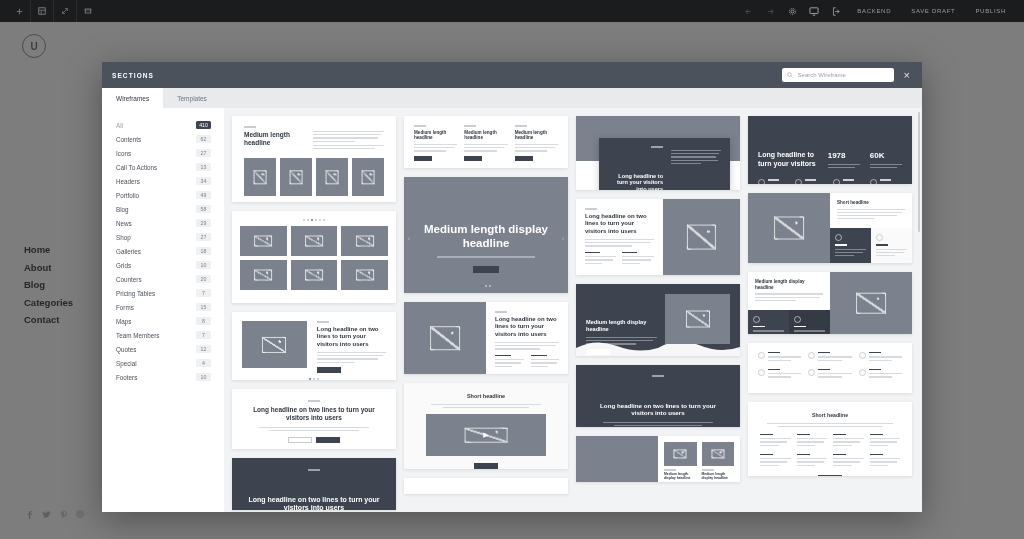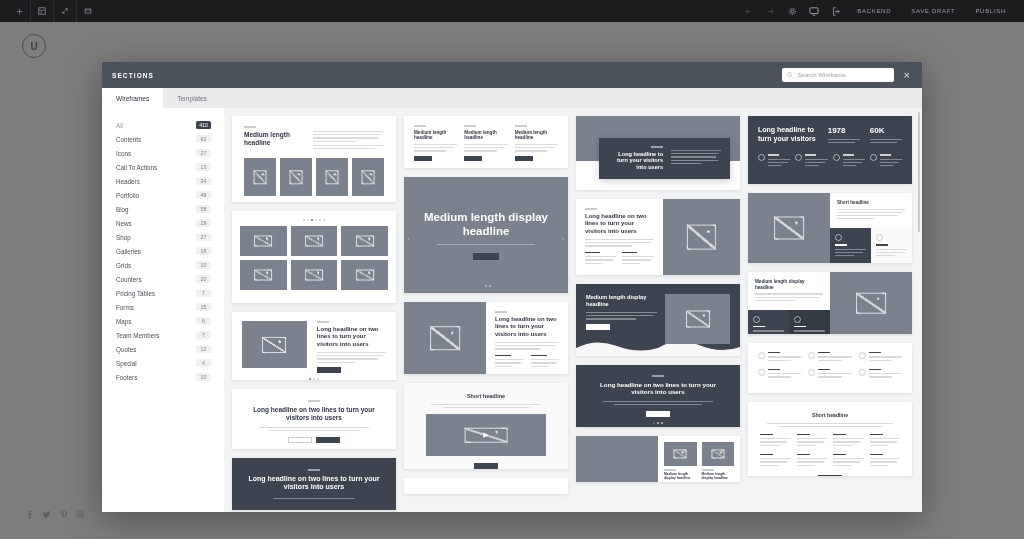--- a/index.html
+++ b/index.html
@@ -105,21 +105,21 @@
     content: ""; position: absolute; left: 50%; top: 50%;
     width: 34%; height: 30%; transform: translate(-50%,-50%);
     border: 1px solid rgba(255,255,255,.72);
     background:
       radial-gradient(circle at 76% 26%, rgba(255,255,255,.8) 0 1.2px, transparent 1.3px),
       linear-gradient(to top right, transparent 46%, rgba(255,255,255,.72) 47%, rgba(255,255,255,.72) 53%, transparent 54%);
   }
   .eyebrow { height: 1.5px; width: 12px; background: #c9cdd3; margin-bottom: 3px; }
   .eyebrow.lt { background: rgba(255,255,255,.5); }
   .hl { font-weight: 700; color: #2f3640; line-height: 1.25; }
-  .hl.lt { color: #fff; }
+  .hl.lt { color: #fff; margin-top: 25px; }
   .lines { margin-top: 3px; }
   .lines i { display: block; height: 1.2px; background: #d7dadf; margin-bottom: 2px; }
   .lines.lt i { background: rgba(255,255,255,.36); }
   .btn-dk { background: #3d4450; height: 6px; width: 24px; margin-top: 4px; }
   .btn-lt { background: #fff; height: 6px; width: 24px; margin-top: 4px; }
   .btn-ol { border: 1px solid #c9cdd3; height: 6px; width: 24px; }
   .dots { display: flex; gap: 2px; justify-content: center; }
   .dots i { width: 2px; height: 2px; border-radius: 50%; background: #c3c7cd; display: block; }
   .dots i.on { background: #6b727d; }
   .feat-ico {
@@ -199,20 +199,27 @@
       </div>
       <div class="tb-text">BACKEND</div>
       <div class="tb-text">SAVE DRAFT</div>
       <div class="tb-text">PUBLISH</div>
     </div>
   </div>
 
   <div class="canvas">
     <div class="logo">U</div>
 
+    <div class="pagenav">
+      <div>Home</div>
+      <div>About</div>
+      <div>Blog</div>
+      <div>Categories</div>
+      <div>Contact</div>
+    </div>
 
     <div class="social">
       <span>
         <svg width="7" height="9" viewBox="0 0 8 10">
             <path d="M5 10V5.5h1.4L6.6 4H5V3.1c0-.4.1-.7.7-.7h.8V1.05C6.3 1 5.9 1 5.4 1 4.2 1 3.4 1.7 3.4 3V4H2v1.5h1.4V10H5z"></path>
           </svg>
       </span>
       <span>
         <svg width="9" height="9" viewBox="0 0 10 10">
             <path d="M9.5 2.3c-.3.15-.7.25-1.05.3.4-.25.67-.6.8-1.05-.35.2-.75.37-1.17.45A1.85 1.85 0 0 0 4.9 3.7c-1.5-.08-2.85-.8-3.75-1.93a1.9 1.9 0 0 0 .57 2.47c-.3 0-.58-.1-.83-.22 0 .9.63 1.65 1.48 1.82-.27.07-.55.08-.8.03.23.72.9 1.24 1.7 1.25A3.7 3.7 0 0 1 .5 7.9a5.2 5.2 0 0 0 2.83.83c3.4 0 5.26-2.82 5.26-5.26v-.24c.36-.26.67-.58.91-.93z"></path>

